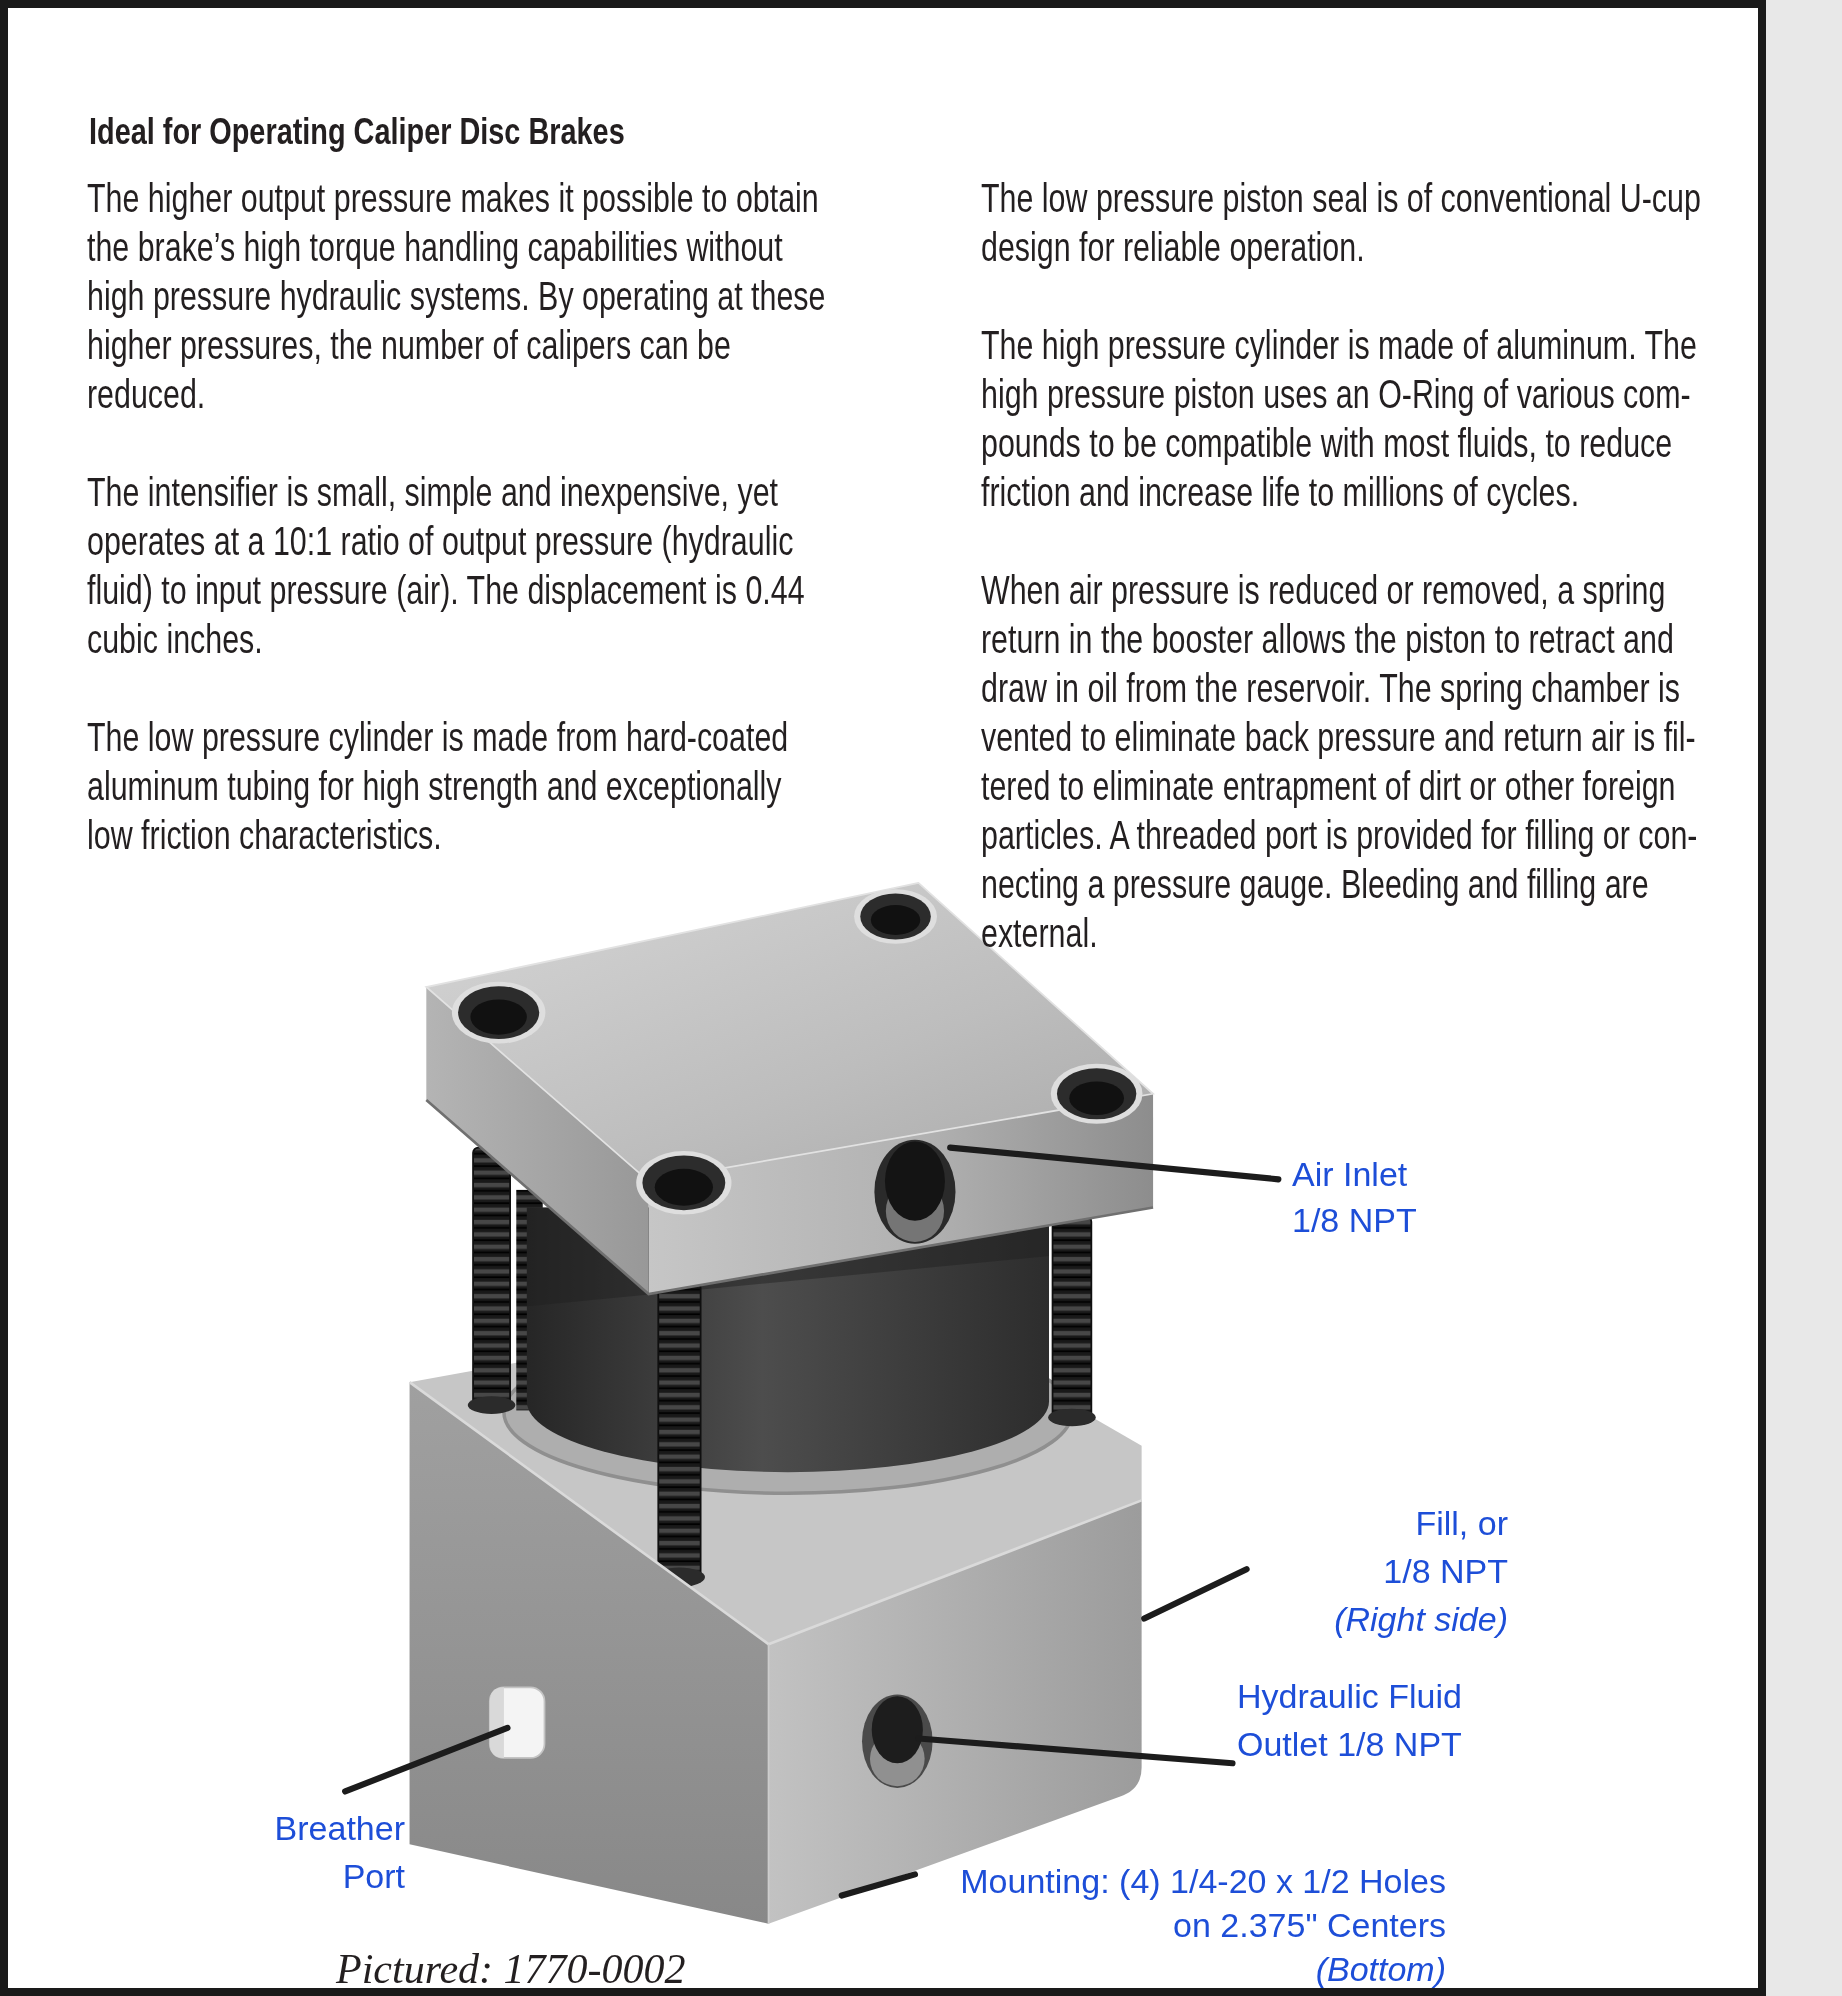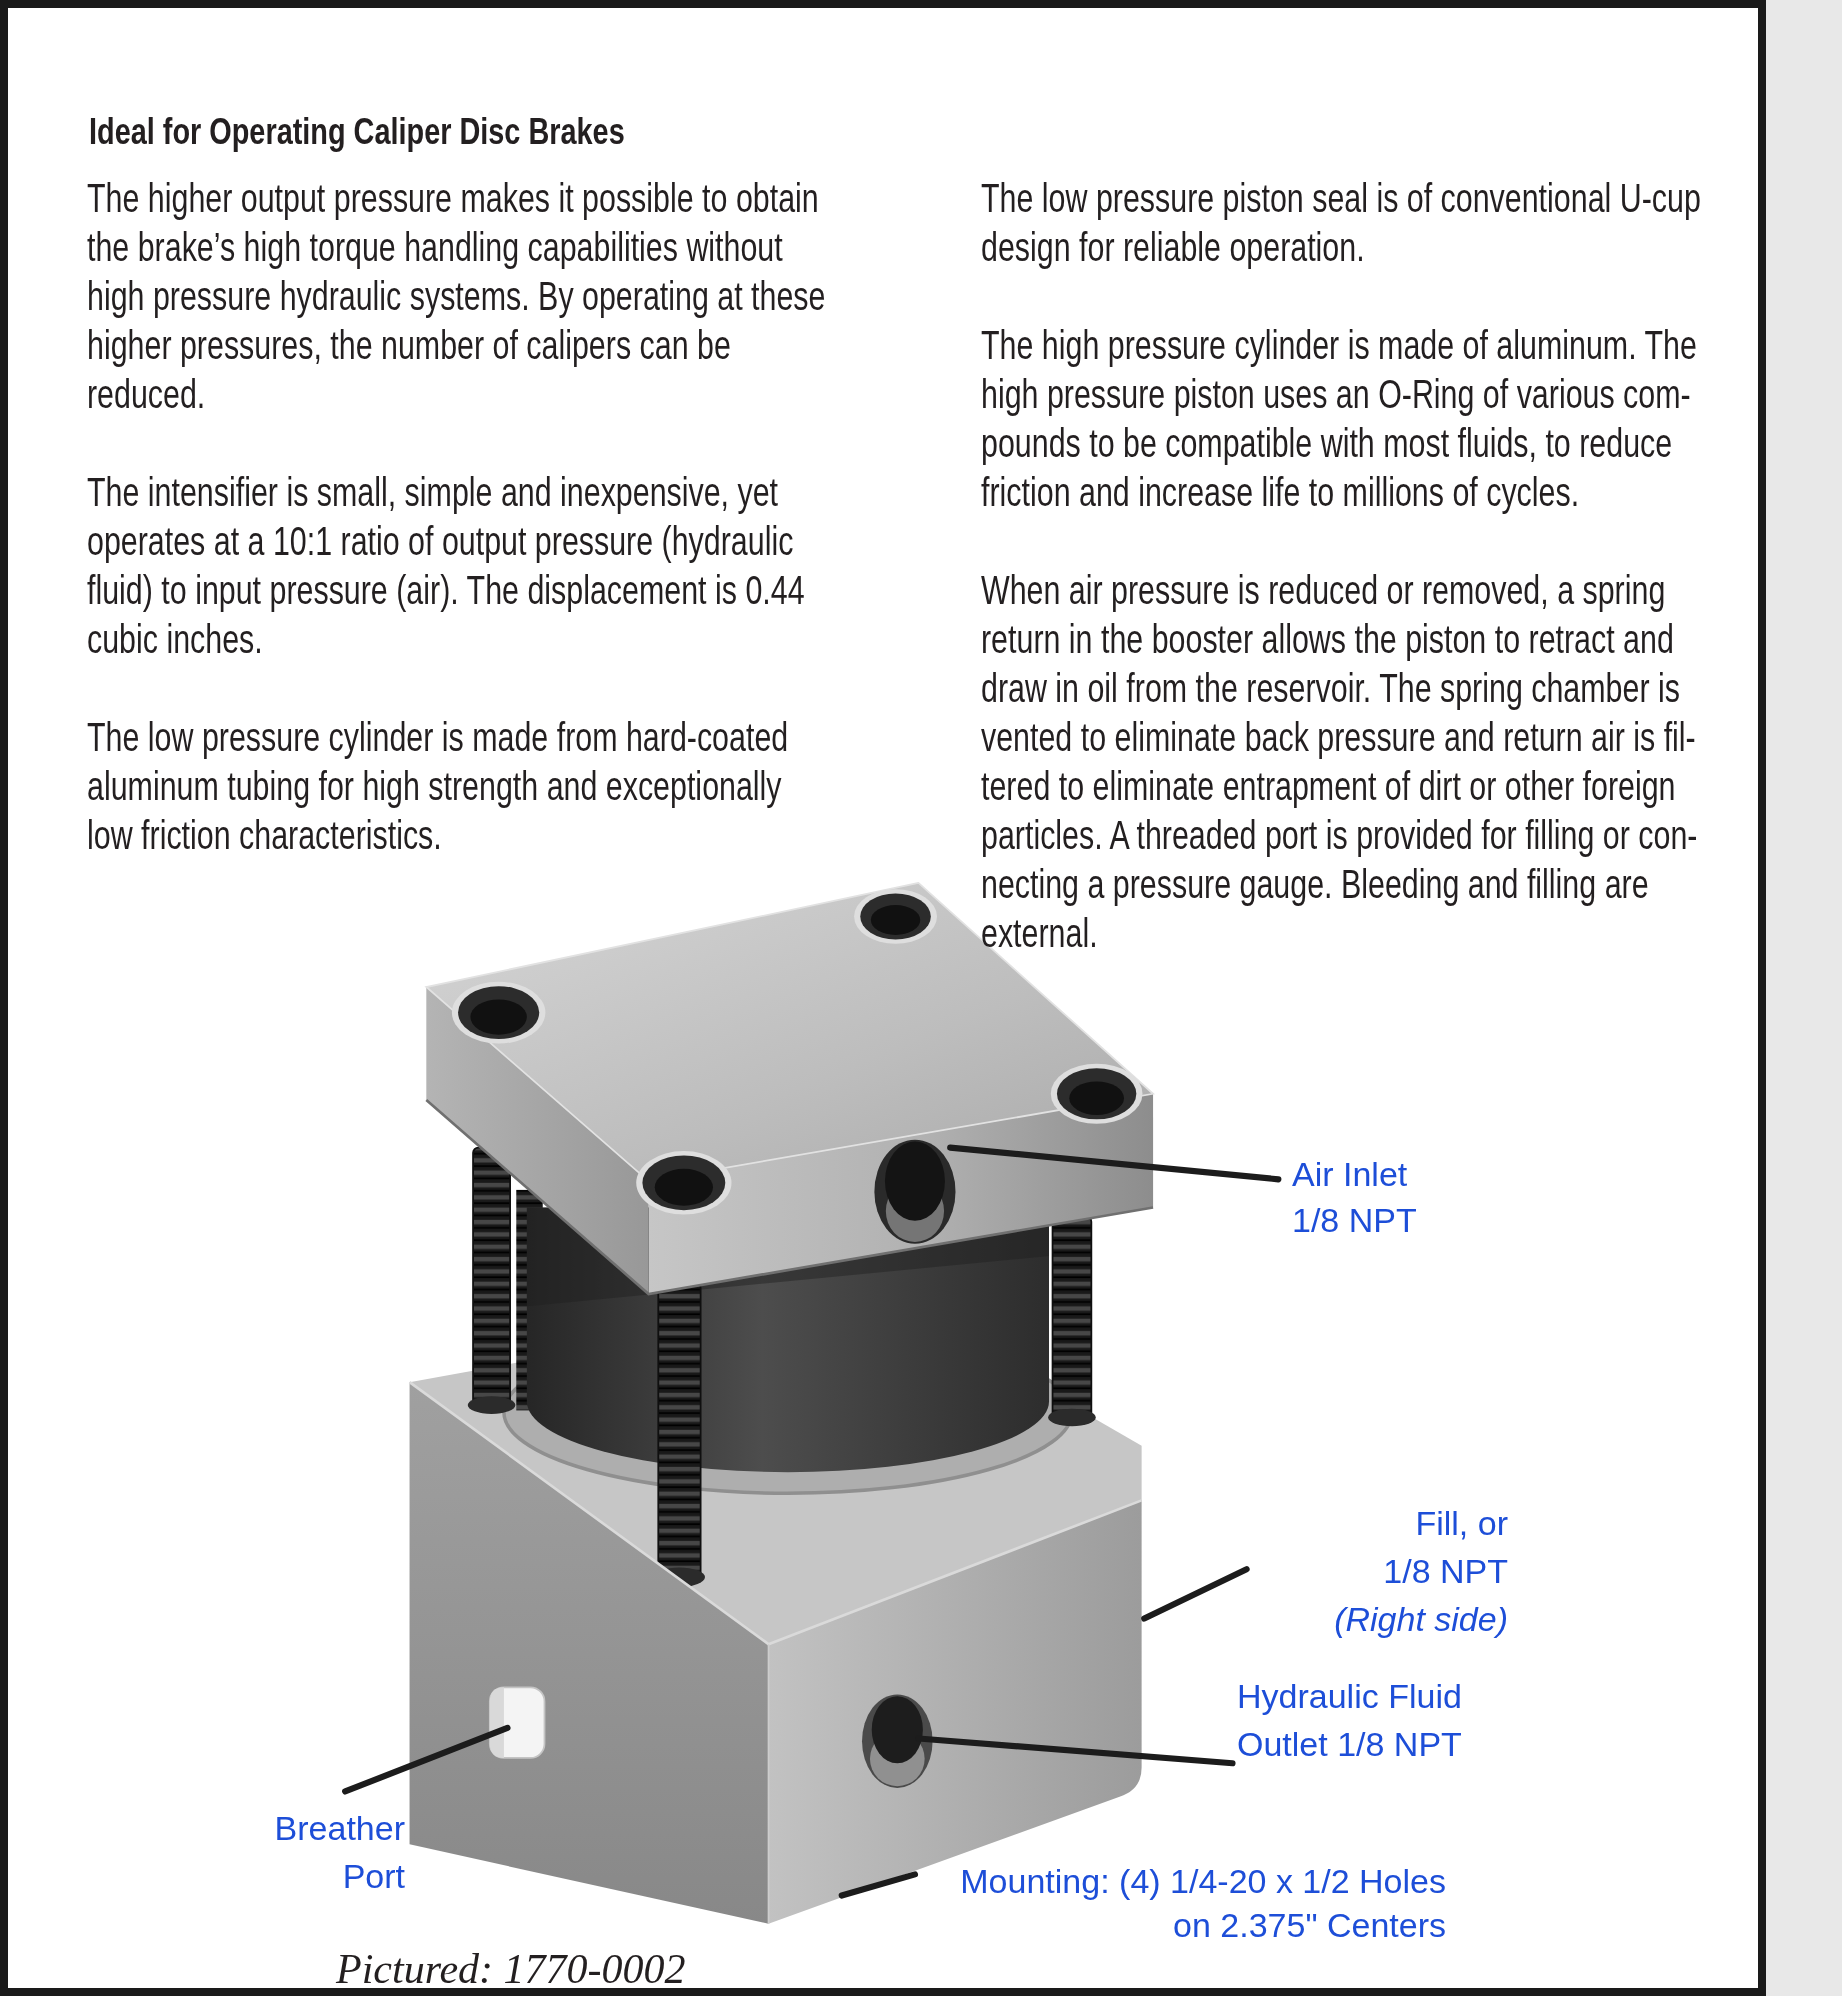--- a/index.html
+++ b/index.html
@@ -193,18 +193,19 @@
   </div>
 
   <div class="callout co-center" style="left:132px;top:1796px;width:265px;line-height:48px;">
     <span class="cln">Breather</span>
     <span class="cln">Port</span>
   </div>
 
   <div class="callout co-center" style="left:909px;top:1851px;width:529px;line-height:44px;">
     <span class="cln">Mounting: (4) 1/4-20 x 1/2 Holes</span>
     <span class="cln">on 2.375" Centers</span>
+    <span class="cln it">(Bottom)</span>
   </div>
 
   <div class="caption">Pictured: 1770-0002</div>
 
 </div>
 
 
 </body></html>

